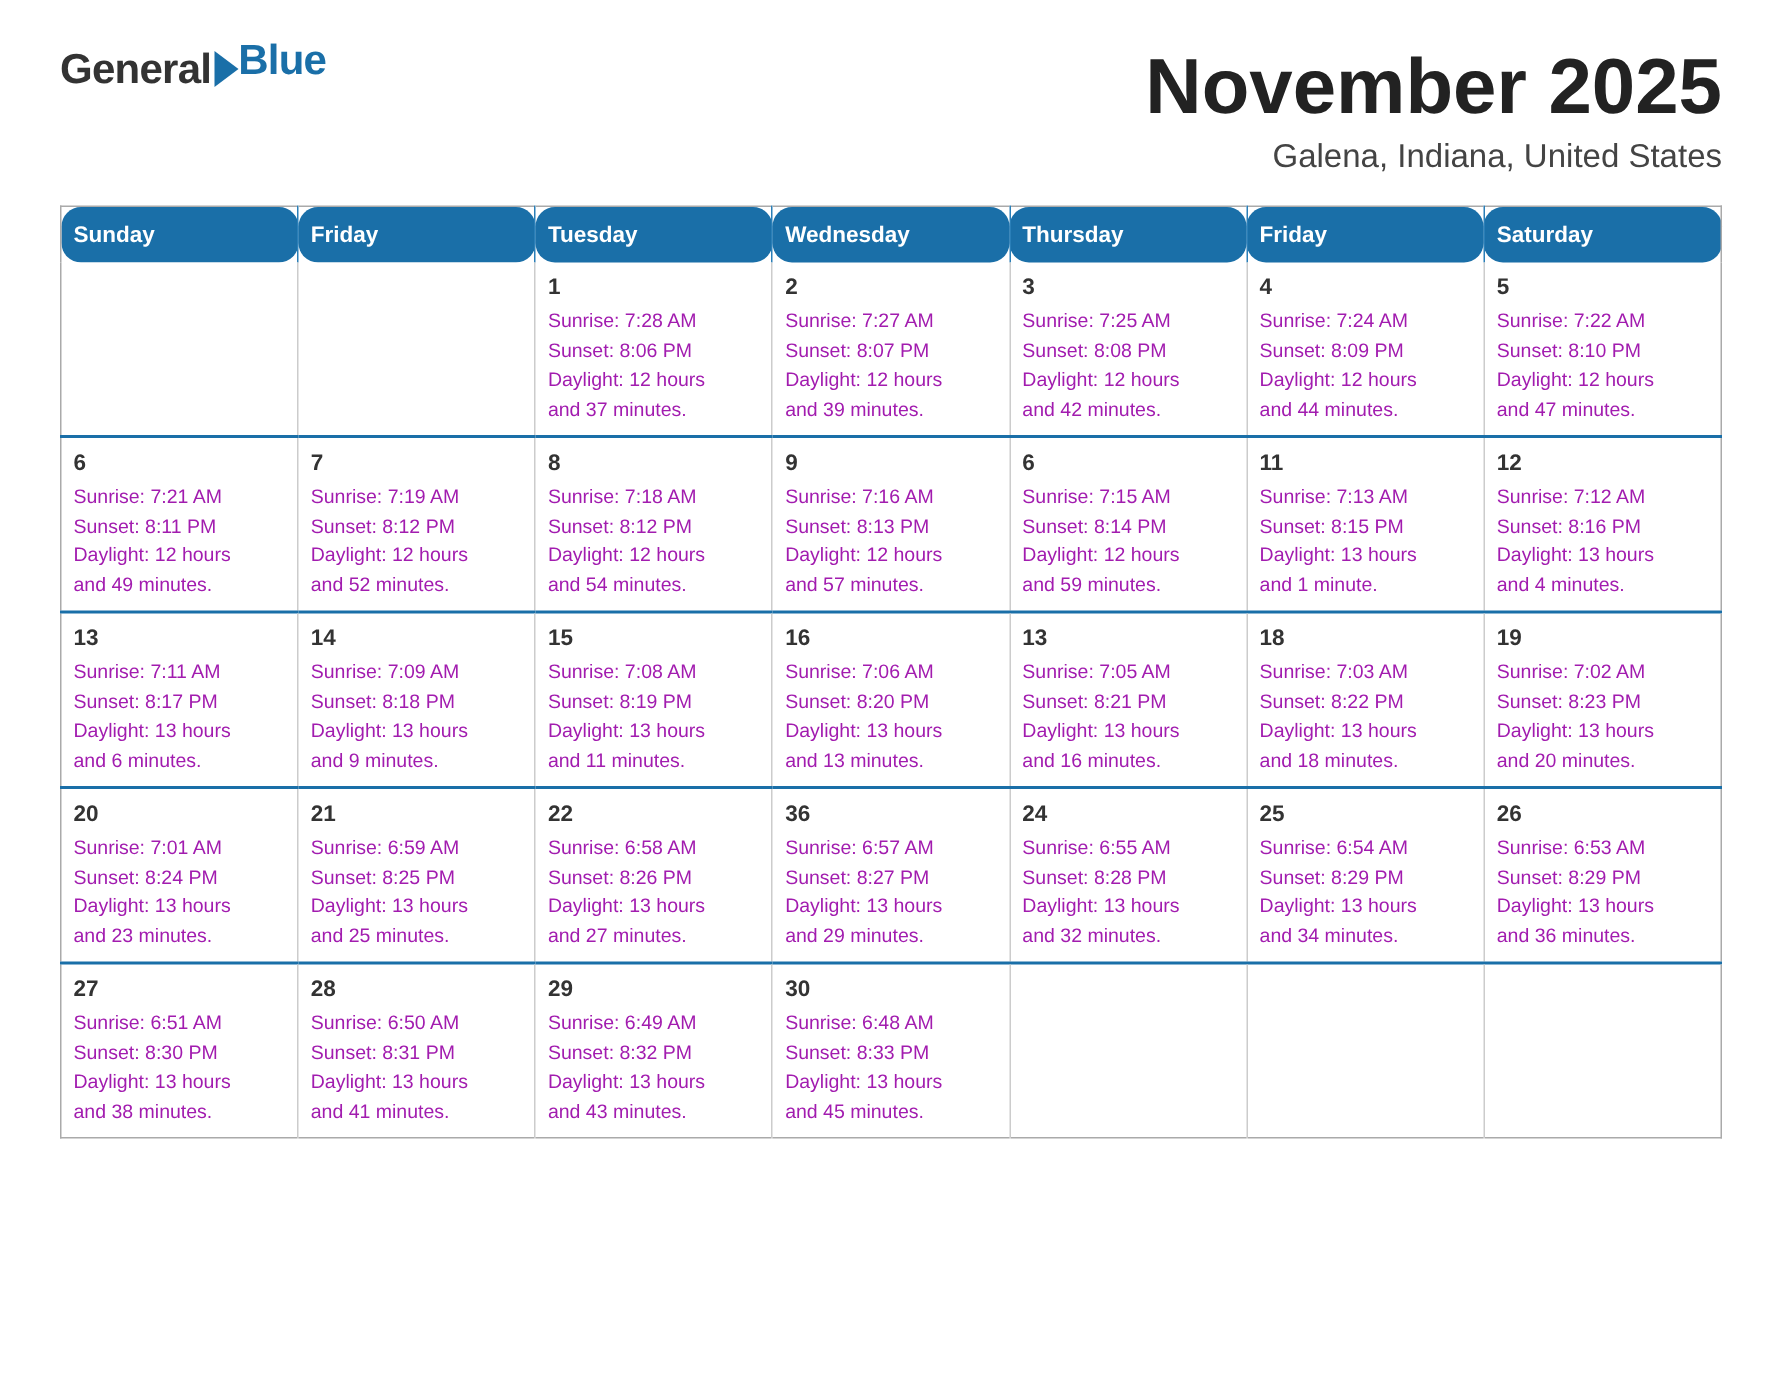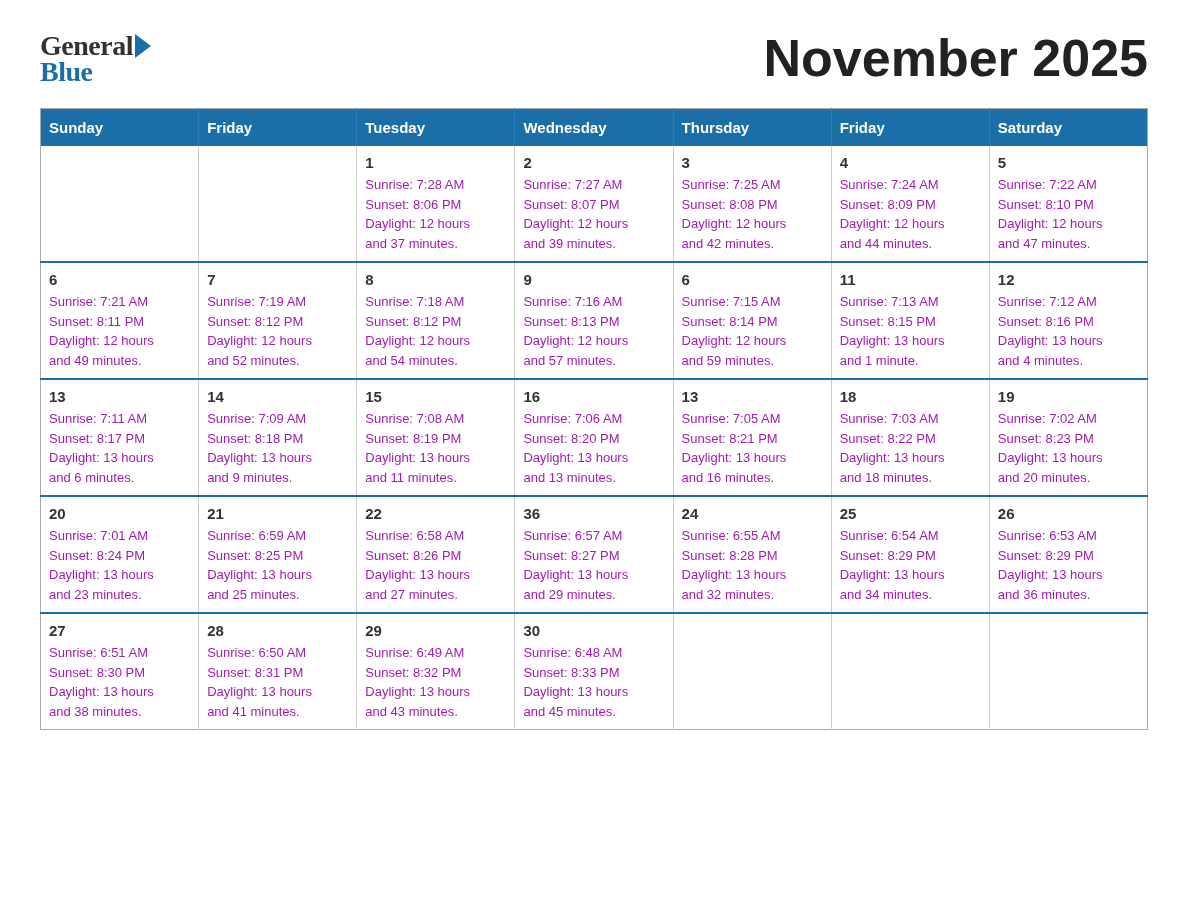--- a/index.html
+++ b/index.html
@@ -36,20 +36,21 @@
       border: 1px solid #aaa;
     }
     .calendar thead tr th {
       background-color: #1a6fa8;
       color: #fff;
       font-size: 15px;
       font-weight: bold;
       padding: 10px 8px;
       text-align: left;
       border-right: 1px solid #2a7fb8;
+      border-radius: 13px;
     }
     .calendar thead tr th:last-child {
       border-right: none;
     }
     .calendar tbody tr td {
       vertical-align: top;
       padding: 8px 8px;
       border-right: 1px solid #ccc;
       border-bottom: 2px solid #1a6fa8;
       width: 14.28%;
@@ -72,23 +73,21 @@
     .day-info {
       font-size: 13px;
       line-height: 1.5;
       color: #a21caf;
     }
     .empty-cell {
       background: #fff;
     }
     .logo-wrapper {
       display: flex;
-      flex-direction: column;
       align-items: flex-start;
-      font-family: Liberation Serif, serif;
     }
     .logo-line1 {
       display: flex;
       align-items: center;
     }
     .logo-line1 .general-text {
       font-size: 28px;
       font-weight: bold;
       color: #333;
       letter-spacing: -0.5px;
@@ -117,20 +116,21 @@
 <div class="header">
   <div class="logo-wrapper">
     <div class="logo-line1">
       <span class="general-text">General</span>
       <span class="logo-triangle"></span>
     </div>
     <div class="logo-line2">Blue</div>
   </div>
   <div class="title-section">
     <div class="month-title">November 2025</div>
+    <div class="location">Galena, Indiana, United States</div>
   </div>
 </div>
 
 <table class="calendar">
   <thead>
     <tr>
     <th>Sunday</th>
         <th>Friday</th>
         <th>Tuesday</th>
         <th>Wednesday</th>

